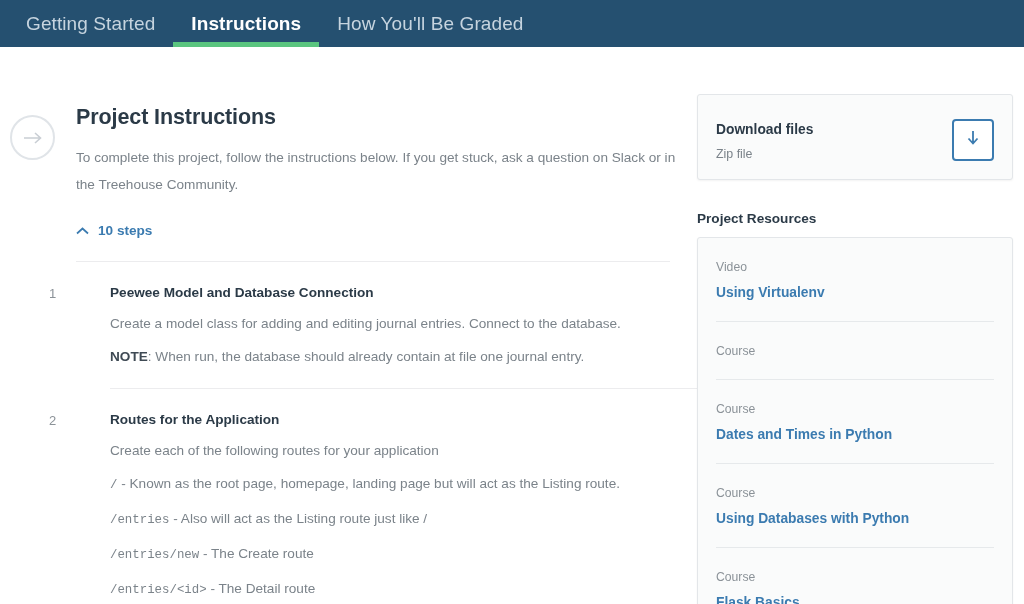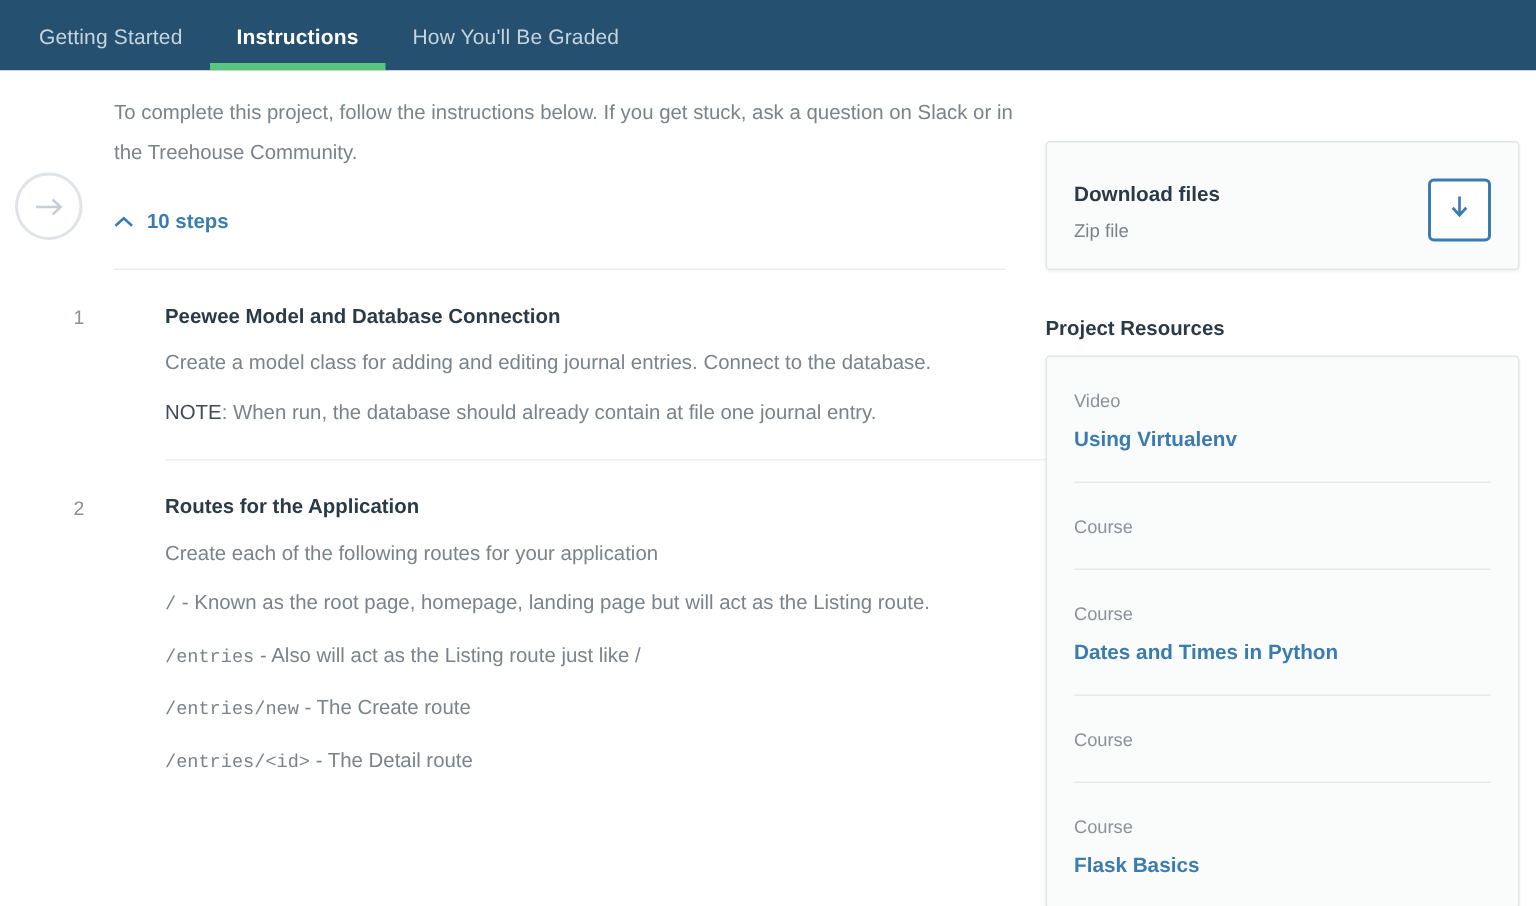--- a/index.html
+++ b/index.html
@@ -20,21 +20,21 @@
     display: flex;
     align-items: flex-start;
     padding-left: 8px;
   }
   .tab {
     position: relative;
     height: 47px;
     display: flex;
     align-items: center;
     padding: 0 18px;
-    font-size: 14px;
+    font-size: 19px;
     color: #c6d4df;
     letter-spacing: .1px;
     cursor: pointer;
     white-space: nowrap;
   }
   .tab.active { color: #ffffff; font-weight: bold; }
   .tab .underline {
     position: absolute;
     left: 0; right: 0; bottom: 0;
     height: 5px;
@@ -114,21 +114,21 @@
     font-weight: bold;
     color: #2b3a47;
   }
   .step p {
     margin: 0;
     padding-top: 14px;
     font-size: 13.6px;
     line-height: 19px;
     color: #7b838a;
   }
-  .step p b { color: #3f4a54; font-weight: normal; }
+  .step p b { color: #3f4a54; font-weight: bold; }
   .mono {
     font-family: "Liberation Mono", monospace;
     font-size: 12.4px;
     color: #7b838a;
   }
   .step-hr {
     height: 1px;
     background: #ececee;
     width: 594px;
     margin-left: 34px;
@@ -215,20 +215,21 @@
 <div class="page">
 
   <div class="circle-marker">
     <svg width="20" height="14" viewBox="0 0 20 14" aria-hidden="true">
       <path d="M1 7 H17 M12 2 L17.5 7 L12 12" fill="none" stroke="#c9ced4" stroke-width="1.6"></path>
     </svg>
   </div>
 
   <div class="main">
 
+    <h1 class="page-title">Project Instructions</h1>
 
     <p class="intro">To complete this project, follow the instructions below. If you get stuck, ask a question on Slack or in the Treehouse Community.</p>
 
     <div class="steps-toggle">
       <span>
         <svg width="13" height="8" viewBox="0 0 13 8" aria-hidden="true">
           <path d="M1 6.5 L6.5 1.5 L12 6.5" fill="none" stroke="#3b7bb0" stroke-width="1.7"></path>
         </svg>
       </span>
       <span>10 steps</span>
@@ -309,20 +310,21 @@
       <div class="res-div"></div>
 
       <div class="resource">
         <div class="res-type">Course</div>
         <a class="res-link">Dates and Times in Python</a>
       </div>
       <div class="res-div"></div>
 
       <div class="resource">
         <div class="res-type">Course</div>
+        <a class="res-link">Using Databases with Python</a>
       </div>
       <div class="res-div"></div>
 
       <div class="resource">
         <div class="res-type">Course</div>
         <a class="res-link">Flask Basics</a>
       </div>
 
     </div>
   </div>

